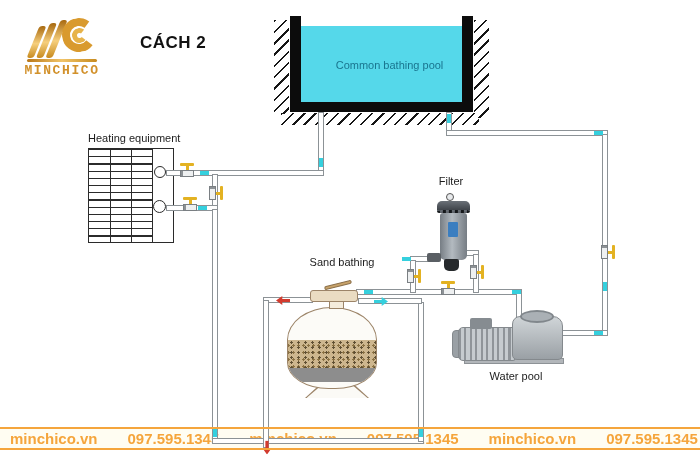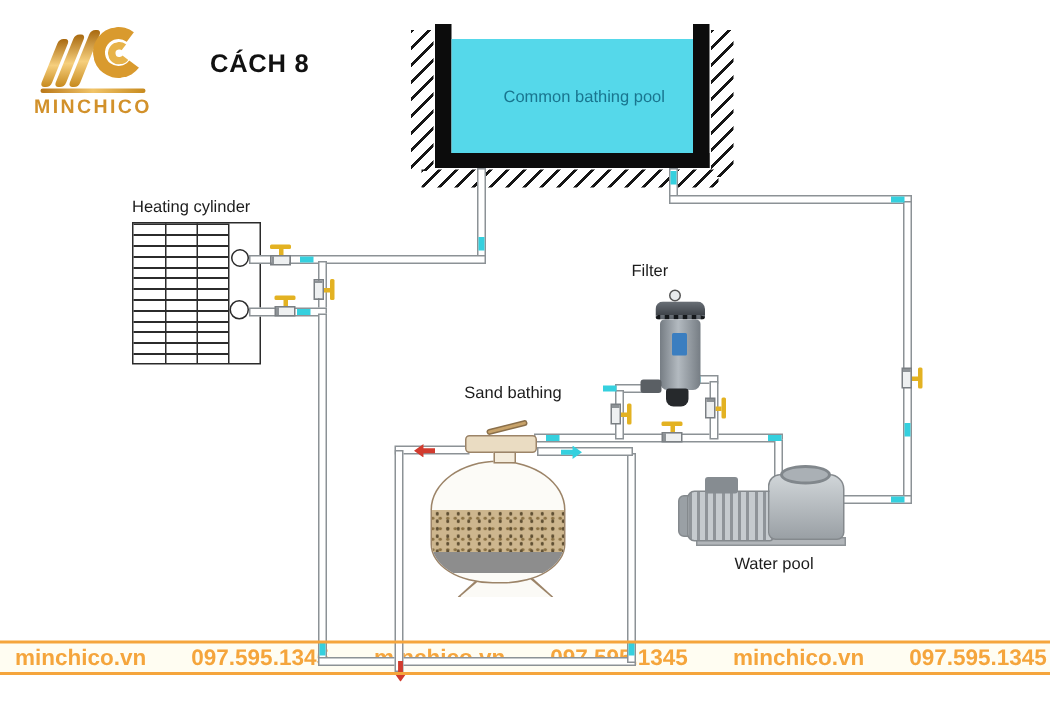--- a/index.html
+++ b/index.html
@@ -1,19 +1,19 @@
 <!DOCTYPE html>
 <html><head>
 <meta charset="utf-8">
 <style>
   html,body{margin:0;padding:0;background:#fff;}
   #stage{position:relative;width:700px;height:467px;background:#fff;overflow:hidden;
          font-family:"Liberation Sans",sans-serif;}
   #stage *{box-sizing:border-box;}
-  .abs{position:absolute;}
+  .abs{position:absolute;font-family:Liberation Mono, monospace;}
 
   
   .logo-bar{position:absolute;border-radius:3px;transform:skewX(-22deg);
             background:linear-gradient(180deg,#a8690f,#f6cf7d 55%,#c78a1e);}
   .logo-c{position:absolute;border-radius:50%;border:8px solid #D99A2E;border-right-color:transparent;transform:rotate(-8deg);}
   .logo-c.small{border-width:5px;border-color:#E7B34A;border-right-color:transparent;}
   .logo-underline{position:absolute;left:27px;top:59px;width:70px;height:3px;
             background:linear-gradient(90deg,#b97718,#f1c469,#c78a1e);border-radius:2px;}
   .logo-text{position:absolute;left:14px;top:63px;width:96px;text-align:center;
             font-size:13px;font-weight:bold;letter-spacing:1.6px;color:#D2912B;}
@@ -41,21 +41,21 @@
   .valve .vh{position:absolute;left:2px;top:0;width:14px;height:3px;background:#E3B222;border-radius:1px;}
   .valve .vs{position:absolute;left:7.5px;top:3px;width:3px;height:3.5px;background:#E3B222;}
   .valve .vb{position:absolute;left:2px;top:6.5px;width:14px;height:7px;border:1px solid #7a7f83;
              background:linear-gradient(90deg,#8d9296 0 2px,#eef0f1 2px 12px,#8d9296 12px 14px);}
   .marker{position:absolute;z-index:5;}
   .tick-v{width:4px;height:9px;}
   .tick-h{width:9px;height:4px;}
   .arrow{width:14px;height:9px;clip-path:polygon(0 32%,55% 32%,55% 0,100% 50%,55% 100%,55% 68%,0 68%);}
 
   
-  .filter-label{position:absolute;left:421px;top:175px;width:60px;text-align:left;font-size:11px;color:#1c1c1c;}
+  .filter-label{position:absolute;left:421px;top:175px;width:60px;text-align:center;font-size:11px;color:#1c1c1c;}
   .filter-gauge{position:absolute;left:446px;top:193px;width:8px;height:8px;border-radius:50%;
             background:#e8eaec;border:1.5px solid #555;z-index:6;}
   .filter-lid{position:absolute;left:437px;top:201px;width:33px;height:12px;border-radius:5px 5px 2px 2px;
             background:linear-gradient(180deg,#6a7077,#3f444a);z-index:6;
             border-bottom:3px dotted #15181b;}
   .filter-body{position:absolute;left:440px;top:213px;width:27px;height:47px;border-radius:3px 3px 5px 5px;
             background:linear-gradient(90deg,#767d84,#b3bac0 45%,#767d84);z-index:6;}
   .filter-tag{position:absolute;left:8px;top:9px;width:10px;height:15px;background:#3B7EC0;border-radius:1px;}
   .filter-port-l{position:absolute;left:427px;top:253px;width:14px;height:9px;background:#5a5f64;border-radius:2px;z-index:6;}
   .filter-port-c{position:absolute;left:444px;top:259px;width:15px;height:12px;background:#26292c;border-radius:2px 2px 5px 5px;z-index:6;}
@@ -109,35 +109,35 @@
 
   <div class="abs" style="left:0;top:0;width:120px;height:85px;">
     <div class="logo-bar" style="left:33px;top:26px;width:7px;height:32px;"></div>
     <div class="logo-bar" style="left:43px;top:23px;width:7px;height:35px;"></div>
     <div class="logo-bar" style="left:53px;top:20px;width:7px;height:38px;"></div>
     <div class="logo-c" style="left:62px;top:18px;width:34px;height:34px;"></div>
     <div class="logo-c small" style="left:72px;top:28px;width:15px;height:15px;"></div>
     <div class="logo-underline"></div>
     <div class="logo-text">MINCHICO</div>
   </div>
-  <div class="method-title">CÁCH 8</div>
+  <div class="method-title">CÁCH 2</div>
 
   <div>
     <div class="hatch" style="left:274px;top:20px;width:15px;height:94px;"></div>
     <div class="hatch" style="left:474px;top:20px;width:15px;height:98px;"></div>
     <div class="hatch" style="left:281px;top:113px;width:198px;height:12px;"></div>
     <div class="pool-wall" style="left:290px;top:16px;width:11px;height:96px;"></div>
     <div class="pool-wall" style="left:462px;top:16px;width:11px;height:96px;"></div>
     <div class="pool-wall" style="left:290px;top:102px;width:183px;height:10px;"></div>
     <div class="pool-water"></div>
     <div class="pool-label">Common bathing pool</div>
   </div>
 
   <div>
-    <div class="heat-label">Heating cylinder</div>
+    <div class="heat-label">Heating equipment</div>
     <div class="heat-grid">
       <div class="heat-rows"></div>
       <div class="heat-div" style="left:21px;"></div>
       <div class="heat-div" style="left:42px;"></div>
       <div class="heat-div" style="left:63px;"></div>
     </div>
     <div class="heat-port" style="left:154px;top:166px;width:12px;height:12px;"></div>
     <div class="heat-port" style="left:153px;top:200px;width:13px;height:13px;"></div>
   </div>
 

